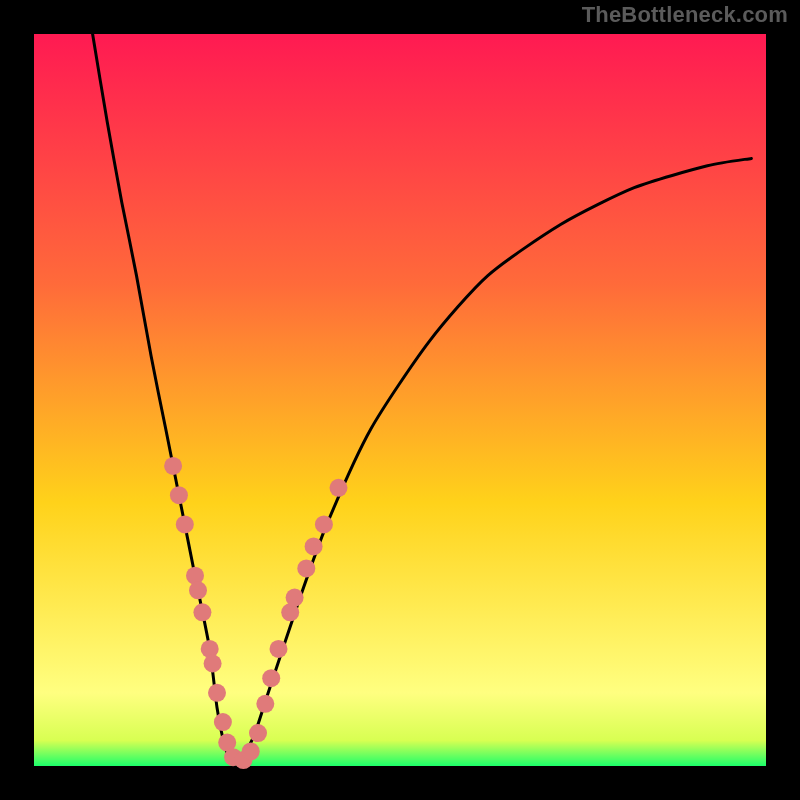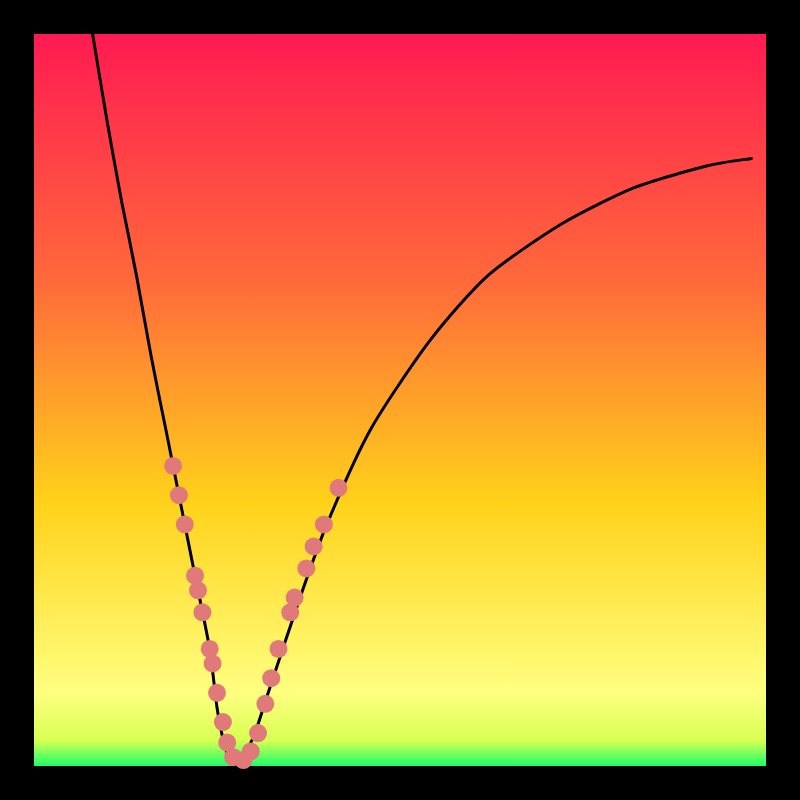--- a/index.html
+++ b/index.html
@@ -50,13 +50,14 @@
         <circle cx="278.5" cy="648.9" r="9" fill="#e07a7a"></circle>
         <circle cx="290.2" cy="612.3" r="9" fill="#e07a7a"></circle>
         <circle cx="294.6" cy="597.6" r="9" fill="#e07a7a"></circle>
         <circle cx="306.3" cy="568.4" r="9" fill="#e07a7a"></circle>
         <circle cx="313.6" cy="546.4" r="9" fill="#e07a7a"></circle>
         <circle cx="323.9" cy="524.4" r="9" fill="#e07a7a"></circle>
         <circle cx="338.5" cy="487.8" r="9" fill="#e07a7a"></circle>
       </g>
   </svg>
 
+  <div class="watermark">TheBottleneck.com</div>
 </div>
 
 </body></html>

